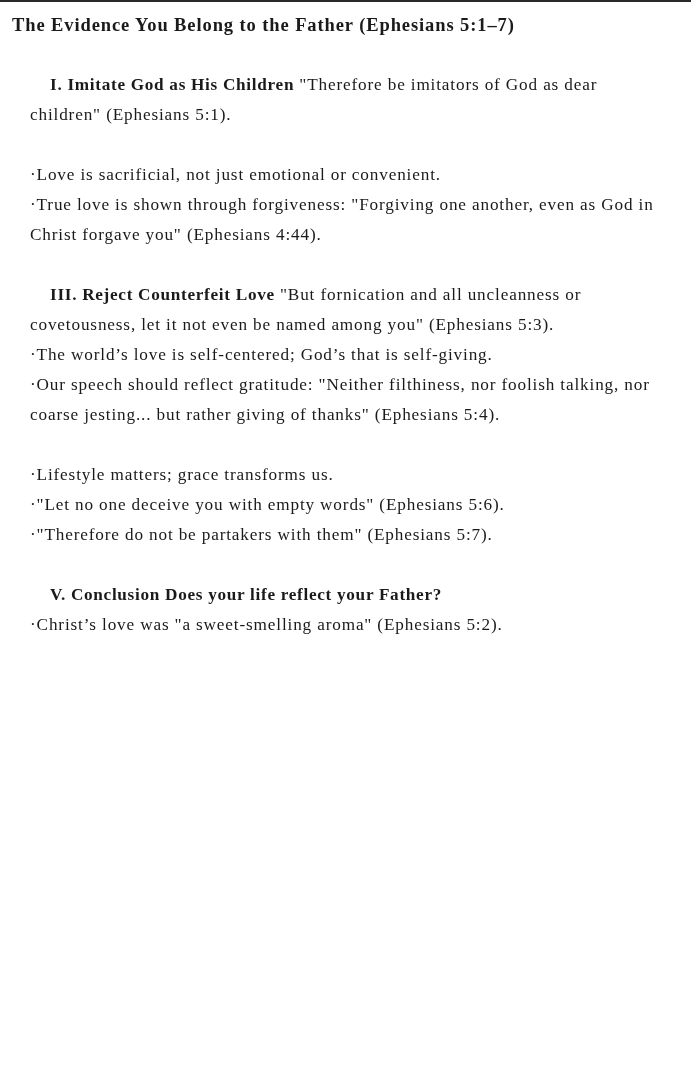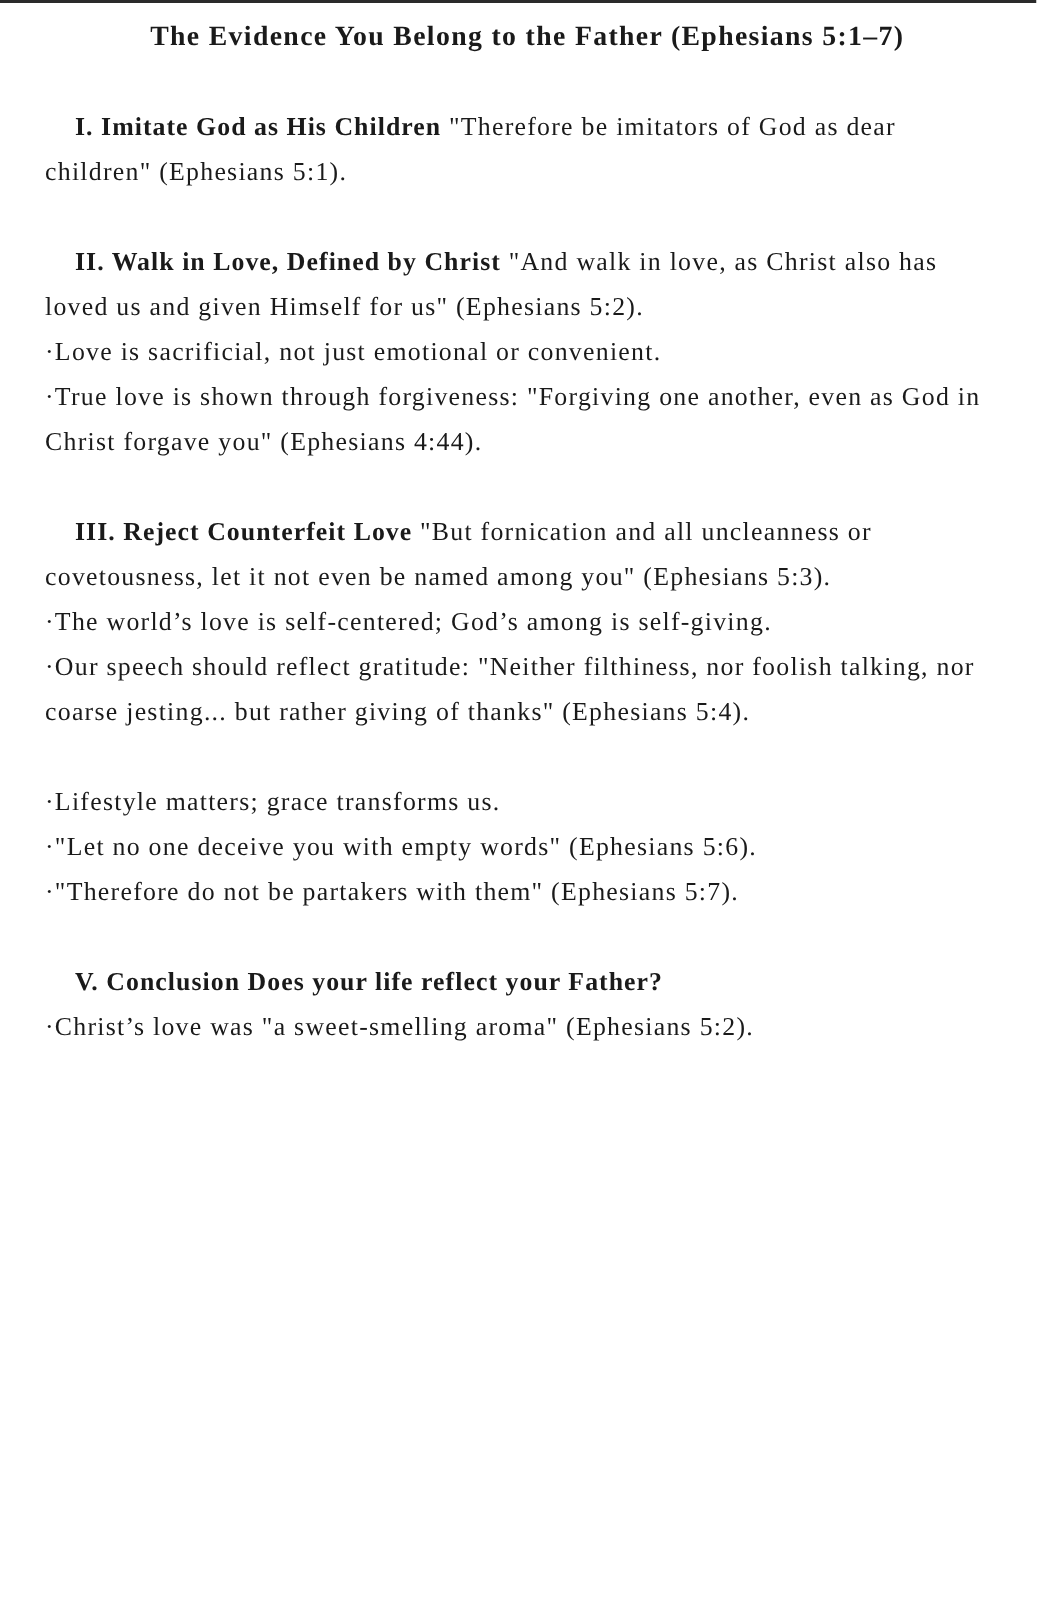--- a/index.html
+++ b/index.html
@@ -20,21 +20,20 @@
       left: 0; top: 0;
       width: 691px;
       height: 2px;
       background: #2a2a2a;
     }
     .doc-title {
       position: absolute;
       top: 12px;
       left: 0;
       width: 691px;
-      text-align: center;
       font-weight: bold;
       font-size: 18.5px;
       letter-spacing: 0.9px;
       line-height: 26px;
       margin: 0;
       padding-left: 12px;
       box-sizing: border-box;
     }
     .content {
       position: absolute;
@@ -64,28 +63,27 @@
 
 <h1 class="doc-title">The Evidence You Belong to the Father (Ephesians 5:1–7)</h1>
 
 <div class="content">
 
   <div class="section">
     <p><span class="heading">I. Imitate God as His Children</span><span> "Therefore be imitators of God as dear children" (Ephesians 5:1).</span></p>
   </div>
 
   <div class="section">
-    <p><span class="heading">II. Walk in Love, Defined by Christ</span><span> "And walk in love, as Christ also has loved us and given Himself for us" (Ephesians 5:2).</span></p>
     <p>·Love is sacrificial, not just emotional or convenient.</p>
     <p>·True love is shown through forgiveness: "Forgiving one another, even as God in Christ forgave you" (Ephesians 4:44).</p>
   </div>
 
   <div class="section">
     <p><span class="heading">III. Reject Counterfeit Love</span><span> "But fornication and all uncleanness or covetousness, let it not even be named among you" (Ephesians 5:3).</span></p>
-    <p>·The world’s love is self-centered; God’s among is self-giving.</p>
+    <p>·The world’s love is self-centered; God’s that is self-giving.</p>
     <p>·Our speech should reflect gratitude: "Neither filthiness, nor foolish talking, nor coarse jesting... but rather giving of thanks" (Ephesians 5:4).</p>
   </div>
 
   <div class="section">
     <p>·Lifestyle matters; grace transforms us.</p>
     <p>·"Let no one deceive you with empty words" (Ephesians 5:6).</p>
     <p>·"Therefore do not be partakers with them" (Ephesians 5:7).</p>
   </div>
 
   <div class="section">

